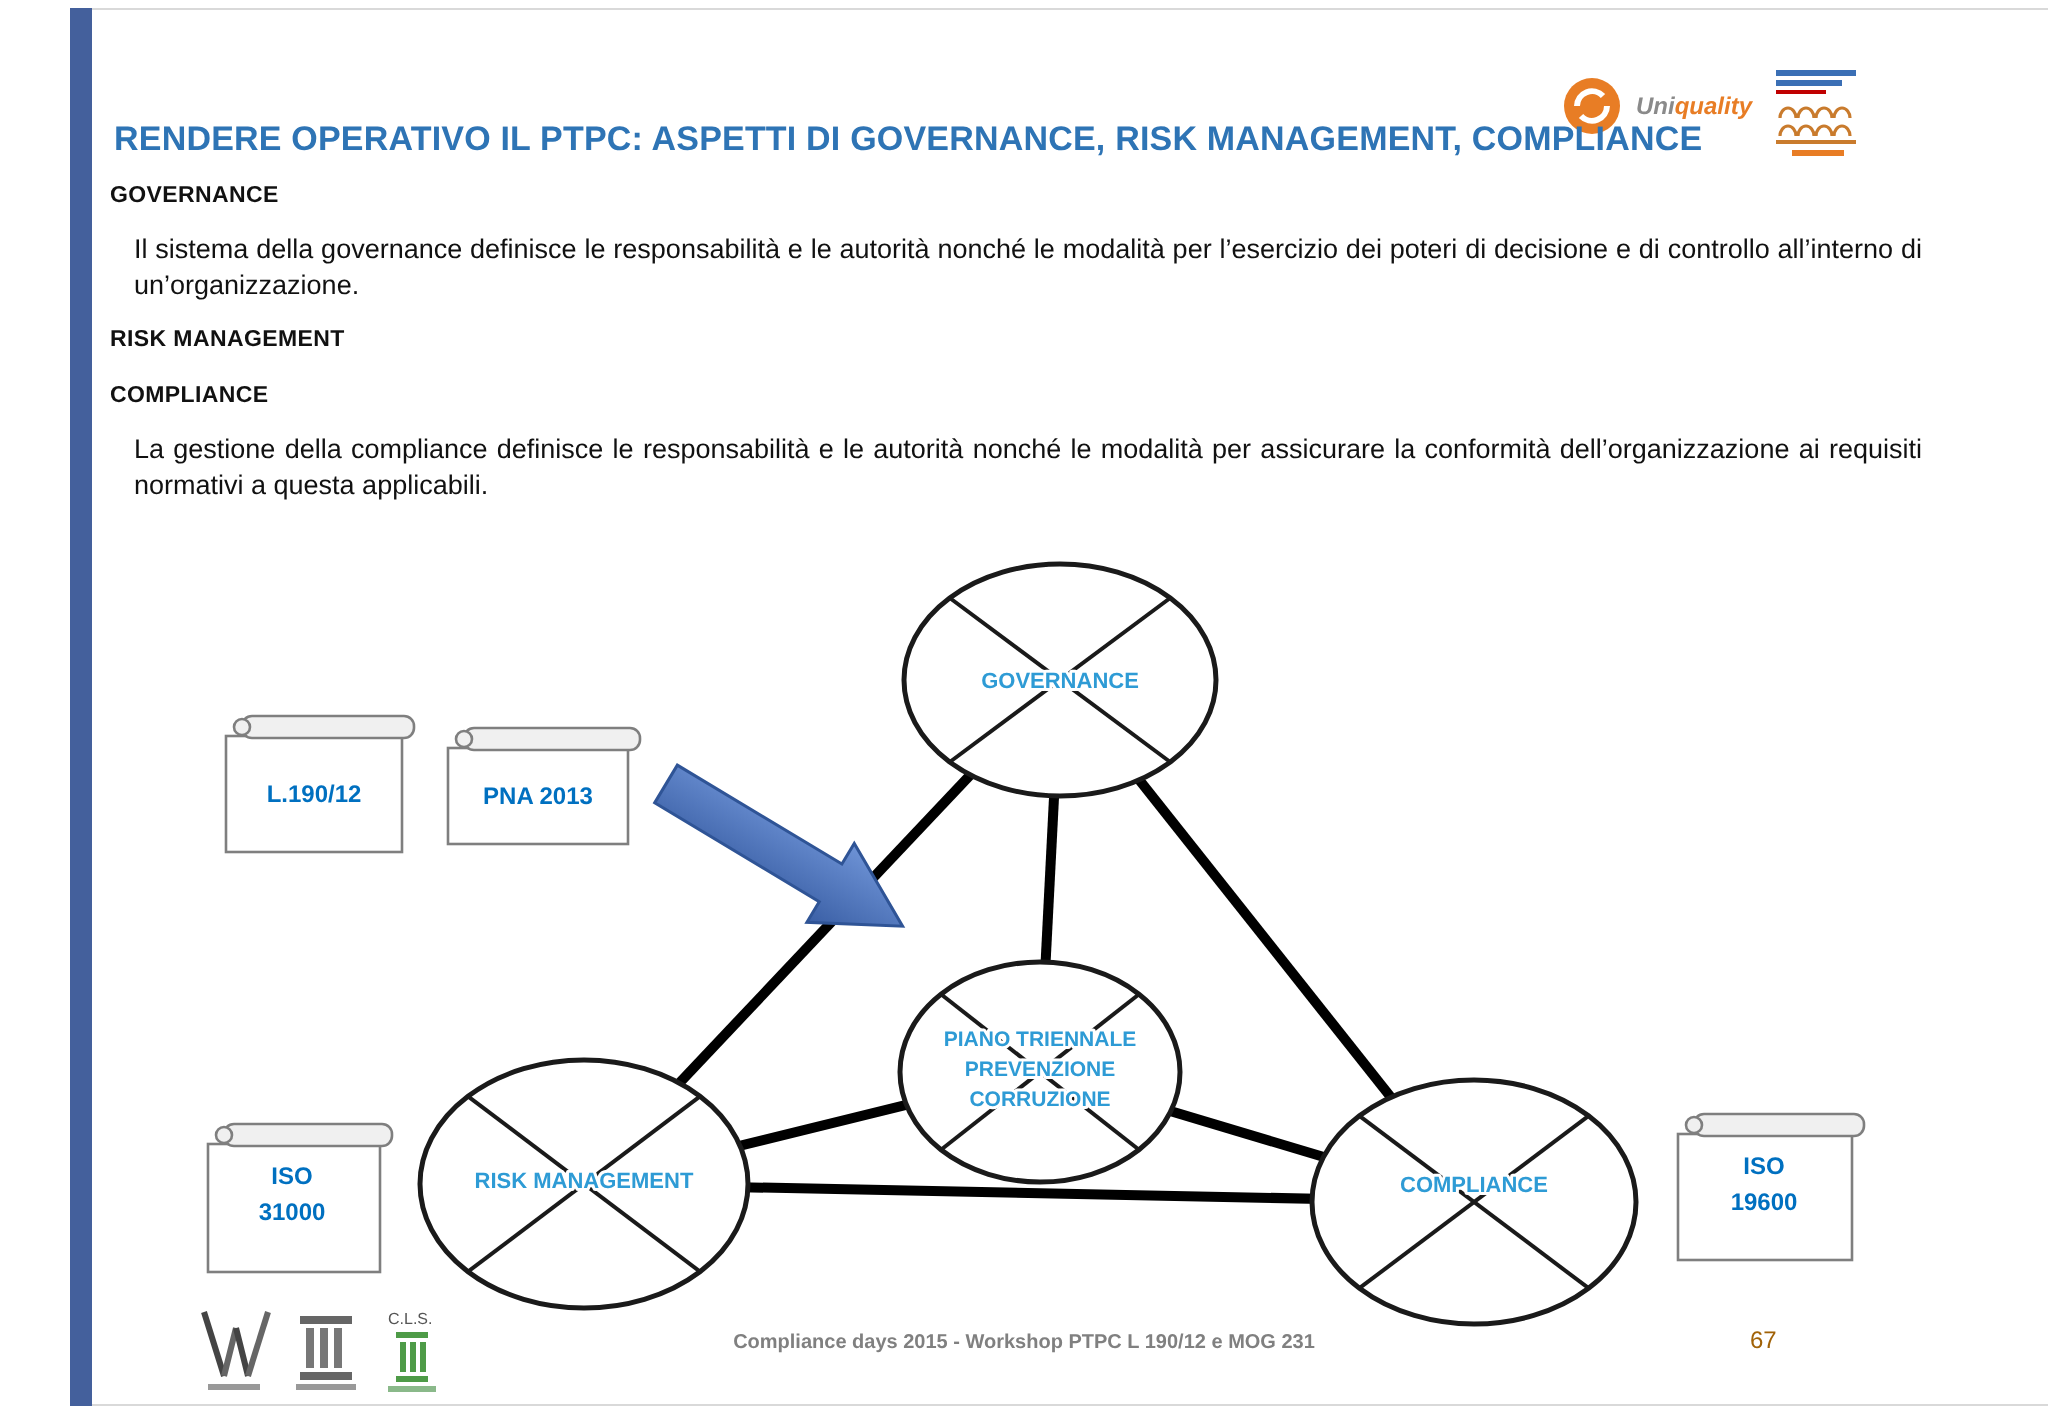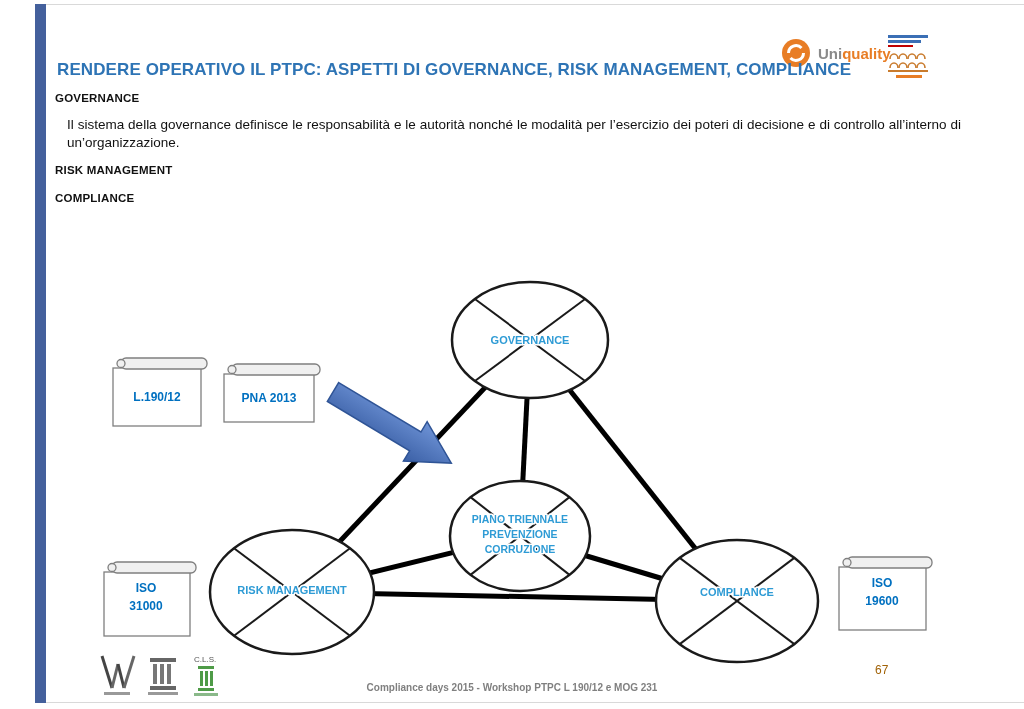--- a/index.html
+++ b/index.html
@@ -29,21 +29,21 @@
   }
   .section .sec-body{
     font-size:13.5px;line-height:1.33;margin:12px;text-align:justify;color:#111;
   }
   .section.compliance{margin-top:16px;}
 
   
   .brand-uniquality{
     position:absolute;left:780px;top:37px;display:flex;align-items:center;gap:6px;
   }
-  .uniq-word{font-size:15px;font-weight:bold;}
+  .uniq-word{font-size:12px;font-weight:bold;font-style:italic;}
   .uniq-word .gray{color:#8a8a8a;}
   .uniq-word .orange{color:#E87D25;}
   .brand-conference{position:absolute;left:886px;top:32px;}
 
   
   .diagram-svg{position:absolute;left:0;top:0;pointer-events:none;}
   .node-label{
     font-family:"Liberation Sans",sans-serif;font-weight:bold;font-size:11px;
     fill:#2E9BD5;text-anchor:middle;
     paint-order:stroke;stroke:#ffffff;stroke-width:3px;stroke-linejoin:round;
@@ -60,21 +60,21 @@
   .conn{stroke:#000000;stroke-width:5;}
   .xline{stroke:#1a1a1a;stroke-width:2;}
   .ellipse-node{fill:#ffffff;stroke:#1a1a1a;stroke-width:2.5;}
   .scroll-shape{fill:#ffffff;stroke:#7f7f7f;stroke-width:1.3;}
   .scroll-tube{fill:#f0f0f0;stroke:#7f7f7f;stroke-width:1.3;}
 
   
   .footer-logos{position:absolute;left:98px;top:648px;text-align:center;}
   .footer-center{
     position:absolute;left:50%;top:666px;transform:translateX(-50%);
-    font-size:10px;font-weight:bold;color:#808080;white-space:nowrap;margin-top:16px;
+    font-size:10px;font-weight:bold;color:#808080;white-space:nowrap;
   }
   .page-number{
     position:absolute;left:860px;top:663px;font-size:12px;color:#a16207;margin-left:15px;
   }
 </style>
 </head>
 <body>
 
 <div class="slide-edge edge-top"></div>
 <div class="slide-edge edge-bottom"></div>
@@ -114,20 +114,21 @@
 <div class="sections">
   <div class="section">
     <div class="sec-heading">GOVERNANCE</div>
     <p class="sec-body">Il sistema della governance definisce le responsabilità e le autorità  nonché le modalità per l’esercizio dei poteri di decisione e di controllo all’interno di un’organizzazione.</p>
   </div>
   <div class="section">
     <div class="sec-heading">RISK MANAGEMENT</div>
   </div>
   <div class="section compliance">
     <div class="sec-heading">COMPLIANCE</div>
+    <p class="sec-body">La gestione della compliance definisce le responsabilità e le autorità nonché le modalità per assicurare la conformità dell’organizzazione ai requisiti normativi a questa applicabili.</p>
   </div>
 </div>
 
 <svg class="diagram-svg" width="1024" height="709" viewBox="0 0 1024 709">
   <defs>
     <linearGradient id="arrowGrad" x1="0" y1="0" x2="0" y2="1">
       <stop offset="0" stop-color="#6E93D6"></stop>
       <stop offset="1" stop-color="#3A5FA5"></stop>
     </linearGradient>
   </defs>

